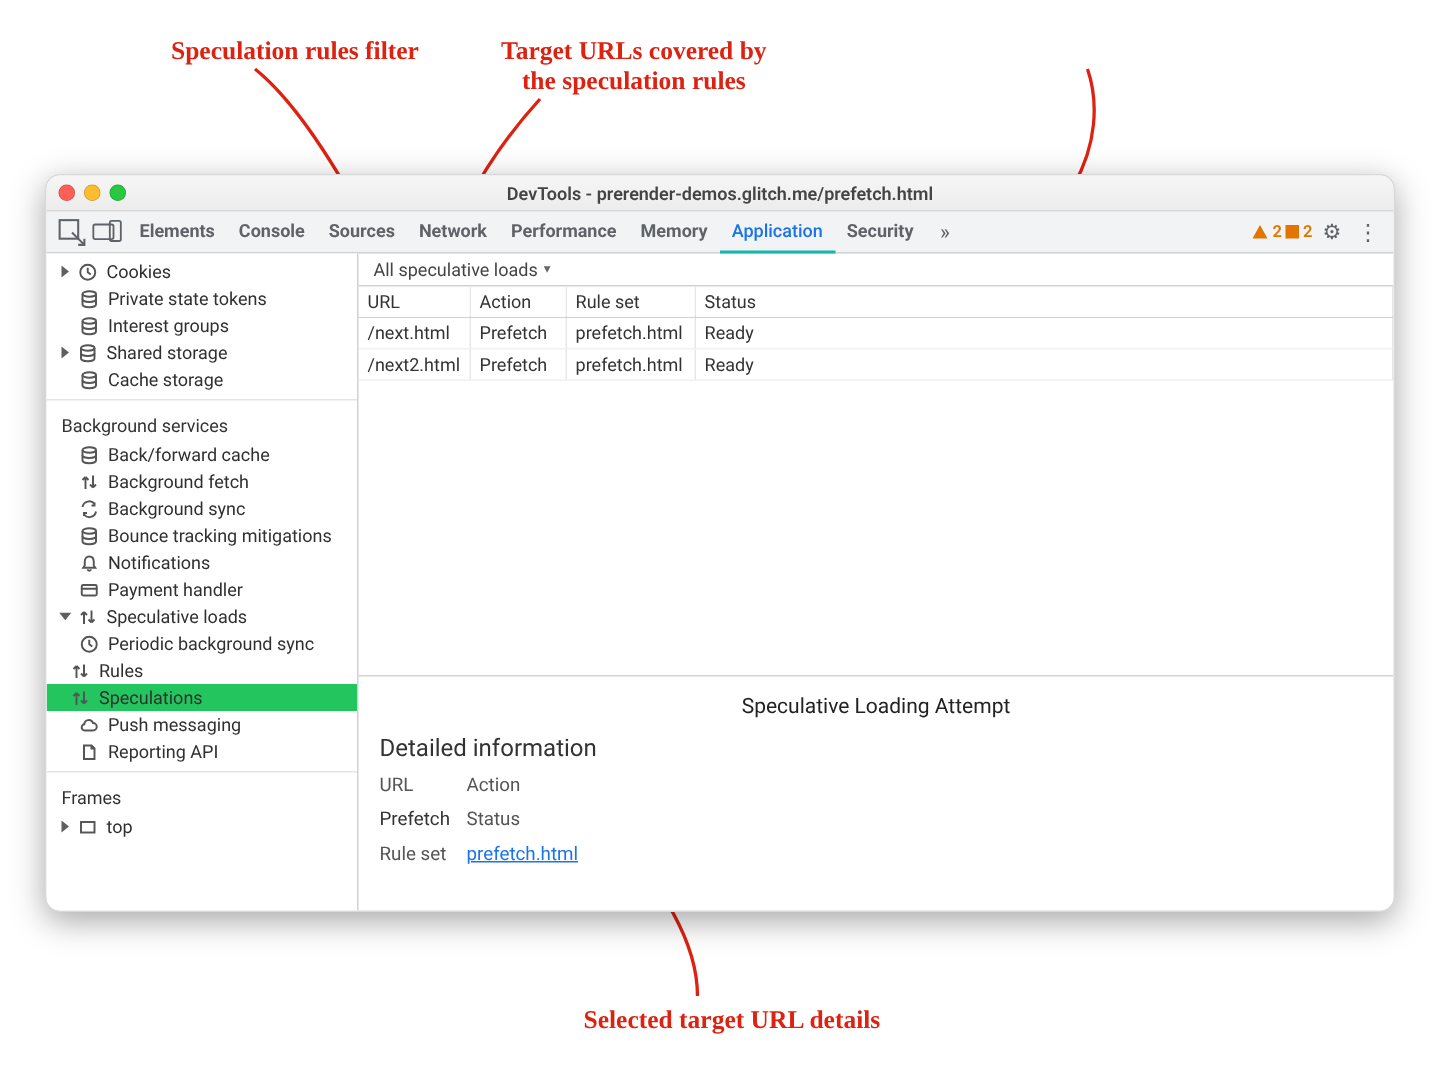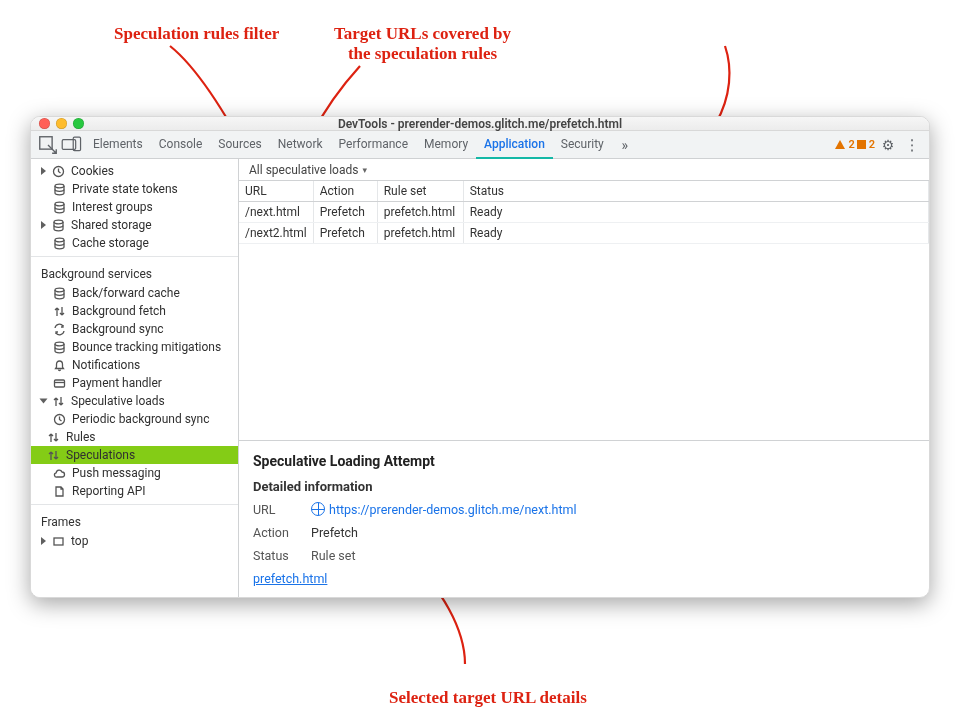--- a/index.html
+++ b/index.html
@@ -28,21 +28,21 @@
     position: absolute;
     left: 30px; top: 116px;
     width: 900px;
     border-radius: 10px;
     background: #fff;
     box-shadow: 0 6px 22px rgba(0,0,0,.35);
     overflow: hidden;
     border: 1px solid #d9d9d9;
   }
   .titlebar {
-    height: 14px;
+    height: 24px;
     background: linear-gradient(#f6f6f6,#ececec);
     border-bottom: 1px solid #d8d8d8;
     display: flex; align-items: center;
     padding: 0 8px;
     font-size: 12px;
     color: #444;
     position: relative;
   }
   .dots { display: flex; gap: 6px; }
   .dot { width: 11px; height: 11px; border-radius: 50%; }
@@ -56,21 +56,21 @@
     height: 28px;
     background: #f1f3f4;
     border-bottom: 1px solid #cfd1d3;
     display: flex; align-items: center;
     padding: 0 6px;
     gap: 2px;
     font-size: 12px;
     color: #5f6368;
   }
   .tabbar .sp { flex: 1; }
-  .tab { padding: 0 8px; height: 28px; display: inline-flex; align-items: center; cursor: default;}
+  .tab { padding: 0 8px; height: 28px; display: inline-flex; align-items: center; cursor: default; font-weight: bold;}
   .tab.active { color: #1a73e8; border-bottom: 2px solid #14b8a6; font-weight: 500; }
   .icon-btn { width: 22px; height: 22px; display: inline-flex; align-items: center; justify-content: center; color: #5f6368;}
   .badge { display: inline-flex; align-items: center; gap: 3px; font-size: 11px; font-weight: 600;}
   .badge.warn { color: #e37400; }
   .badge.msg  { color: #e37400; }
   .tri { width: 0; height: 0; border-left: 5px solid transparent; border-right: 5px solid transparent; border-bottom: 9px solid currentColor; display: inline-block;}
   .sq { width: 9px; height: 9px; background: currentColor; display: inline-block;}
   .gear::before { content: "⚙"; font-size: 14px; }
   .kebab::before{ content: "⋮"; font-size: 15px; }
   .chev::before { content: "»"; font-size: 14px;}
@@ -80,21 +80,21 @@
   .sidebar { width: 208px; border-right: 1px solid #d0d2d4; background: #fff; overflow: hidden;}
   .tree { padding: 3px 0 6px 0; font-size: 12px; color: #303030; }
   .section-title { padding: 6px 8px 3px 10px; font-size: 12px; color: #333; }
   .tree-item {
     display: flex; align-items: center; gap: 6px;
     padding: 2px 6px 2px 22px;
     height: 18px;
     white-space: nowrap;
   }
   .tree-item.sub { padding-left: 16px; }
-  .tree-item.sel { background: #84cc16; }
+  .tree-item.sel { background: #22c55e; }
   .tri-caret { width:0; height:0; border-top:4px solid transparent; border-bottom:4px solid transparent; border-left:5px solid #606060; margin-left:-12px;}
   .tri-caret.down { transform: rotate(90deg); }
   .divider { height: 1px; background: #e3e5e7; margin: 4px 0; }
 
   
   .ico { width: 13px; height: 13px; display: inline-flex; align-items:center; justify-content:center; color:#555; flex-shrink:0;}
   .ico svg { width: 13px; height: 13px; stroke: currentColor; fill: none; stroke-width: 1.3; }
 
   
   .main { flex: 1; display: flex; flex-direction: column; min-width:0;}
@@ -122,40 +122,40 @@
   }
   .grid thead th { background: #fff; position: sticky; top:0; border-bottom: 1px solid #d0d2d4; color:#333;}
   .col-url    { width: 70px; }
   .col-action { width: 64px; }
   .col-ruleset{ width: 86px; }
   .status-fail { color: #c5221f; display: inline-flex; align-items:center; gap:4px;}
   .circle-x { width: 12px; height: 12px; border-radius: 50%; background: #c5221f; color:#fff; font-size: 9px; display:inline-flex; align-items:center; justify-content:center; font-weight:700; line-height:1;}
   .grid .empty td { height: 188px; border: none; }
 
   .detail { padding: 10px 14px 8px 14px; font-size: 12.5px; }
-  .detail h3 { margin: 2px 0 10px 0; font-size: 14px; font-weight: 700; color: #222;}
-  .detail .subh { font-weight: 700; font-size: 13px; margin-bottom: 8px;}
+  .detail h3 { margin: 2px 0 10px 0; font-size: 14px; font-weight: 400; color: #222; text-align: center;}
+  .detail .subh { font-weight: 400; font-size: 16px; margin-bottom: 8px;}
   .kv { display: grid; grid-template-columns: 58px 1fr; row-gap: 8px; align-items: start; color:#333;}
   .kv .k { color: #555; }
   .link { color: #1a73e8; text-decoration: none; }
   .link.u { text-decoration: underline; }
   .globe { display: inline-flex; width: 14px; height: 14px; border: 1px solid #1a73e8; border-radius: 50%; position: relative; margin-right: 4px; vertical-align: -2px;}
   .globe::before, .globe::after{ content:""; position:absolute; background:#1a73e8;}
   .globe::before{ left:0; right:0; top:50%; height:1px;}
   .globe::after{ top:0; bottom:0; left:50%; width:1px;}
 </style>
 </head>
 <body>
 
 <div class="canvas">
 
   <div class="annot" style="left:90px; top:24px;">Speculation rules filter</div>
   <div class="annot" style="left:310px; top:24px;">Target URLs covered by
 the speculation rules</div>
-  <div class="annot" style="left:365px; top:688px;">Selected target URL details</div>
+  <div class="annot" style="left:365px; top:670px;">Selected target URL details</div>
 
   <svg class="arrows">
     <defs>
       <marker id="ah" markerWidth="8" markerHeight="8" refX="6" refY="4" orient="auto">
         <path class="head" d="M0,0 L8,4 L0,8 Z"></path>
       </marker>
     </defs>
 
     <path d="M170,46 C200,70 230,120 258,175" marker-end="url(#ah)"></path>
 
@@ -425,21 +425,20 @@
                 </tr>
               </tbody>
           </table>
         </div>
 
         <div class="detail">
           <h3>Speculative Loading Attempt</h3>
           <div class="subh">Detailed information</div>
           <div class="kv">
             <div class="k">URL</div>
-            <div><span class="globe"></span><a class="link" href="#">https://prerender-demos.glitch.me/next.html</a></div>
 
             <div class="k">Action</div>
             <div>Prefetch</div>
 
             <div class="k">Status</div>
 
             <div class="k">Rule set</div>
             <div><a class="link u" href="#">prefetch.html</a></div>
           </div>
         </div>

